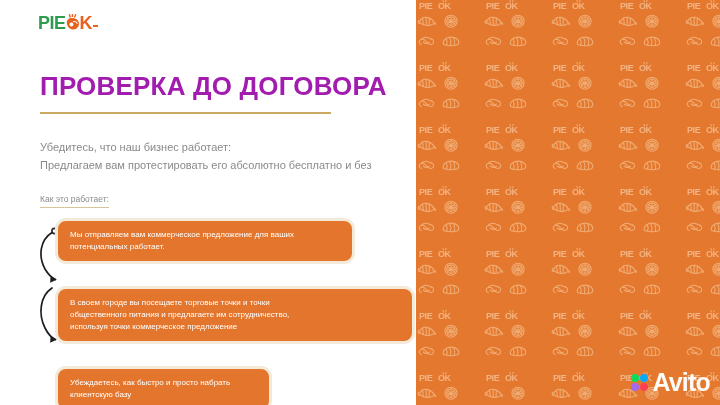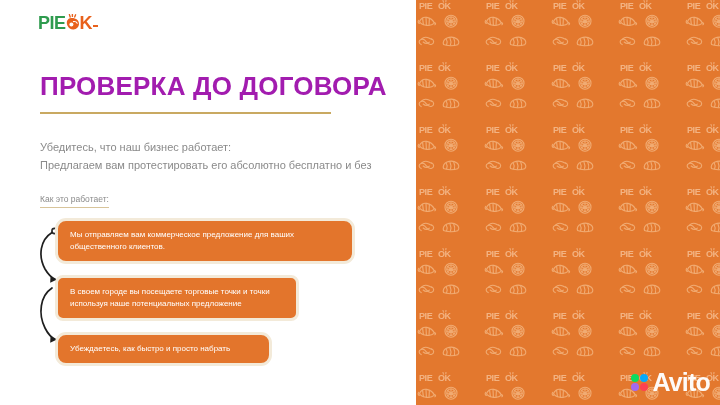--- a/index.html
+++ b/index.html
@@ -84,24 +84,24 @@
   .step{
     position:relative;
     background:#e3752c;
     border:3px solid #f3ead9;
     border-radius:11px;
     box-sizing:border-box;
     color:#ffffff;
     font-size:8px;
     line-height:1.5;
     padding:8px 12px 8px 12px;
-    margin-bottom:11px;
+    margin-bottom:22px;
   }
   .step-1{width:300px;}
-  .step-2{width:244px;border-radius:8px;}
+  .step-2{width:360px;}
   .step-3{width:217px;}
   .step div{white-space:nowrap;}
 
   
   .connectors{
     position:absolute;left:26px;top:210px;
     width:40px;height:160px;
     overflow:visible;
     pointer-events:none;
   }
@@ -177,30 +177,32 @@
       <path d="M26 22.5 C14 30 12 46 19 59 C22.5 65 26 68 29.5 69.5" fill="none" stroke="#1e1e1e" stroke-width="1.7" stroke-linecap="round"></path>
       <path d="M24.5 66.5 L30.5 69.8 L24.2 72.8 Z" fill="#1e1e1e"></path>
       <path d="M26 78 C14 86 12 104 19 118 C22.5 125 26 128 29.5 129.5" fill="none" stroke="#1e1e1e" stroke-width="1.7" stroke-linecap="round"></path>
       <path d="M24.5 126.5 L30.5 129.8 L24.2 132.8 Z" fill="#1e1e1e"></path>
     </svg>
 
     <div class="steps">
 
       <div class="step step-1">
         <div>Мы отправляем вам коммерческое предложение для ваших</div>
-        <div>общественного клиентов.</div>
+        <div>потенциальных работает.</div>
       </div>
 
       <div class="step step-2">
         <div>В своем городе вы посещаете торговые точки и точки</div>
-        <div>используя наше потенциальных предложение</div>
+        <div>общественного питания и предлагаете им сотрудничество,</div>
+        <div>используя точки коммерческое предложение</div>
       </div>
 
       <div class="step step-3">
         <div>Убеждаетесь, как быстро и просто набрать</div>
+        <div>клиентскую базу</div>
       </div>
 
     </div>
   </div>
 
   <div class="right-pane">
     <svg class="pattern-svg" viewBox="0 0 304 405" preserveAspectRatio="none">
       <defs>
         <pattern id="bakeryTile" x="0" y="0" width="67" height="62" patternUnits="userSpaceOnUse">
           <g fill="none" stroke="#f1ab72" stroke-width="1.1" stroke-linecap="round" stroke-linejoin="round">

